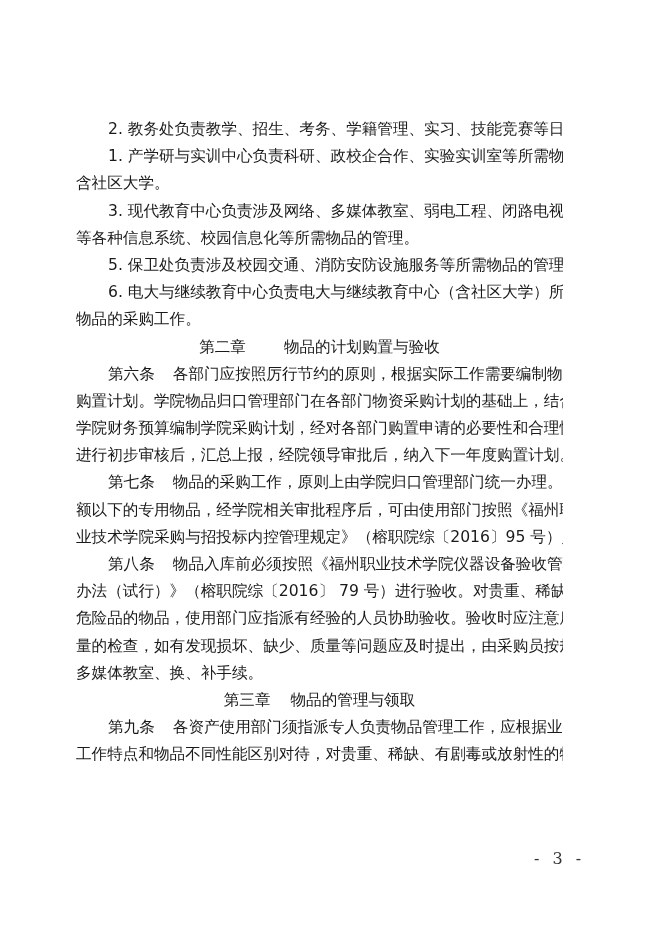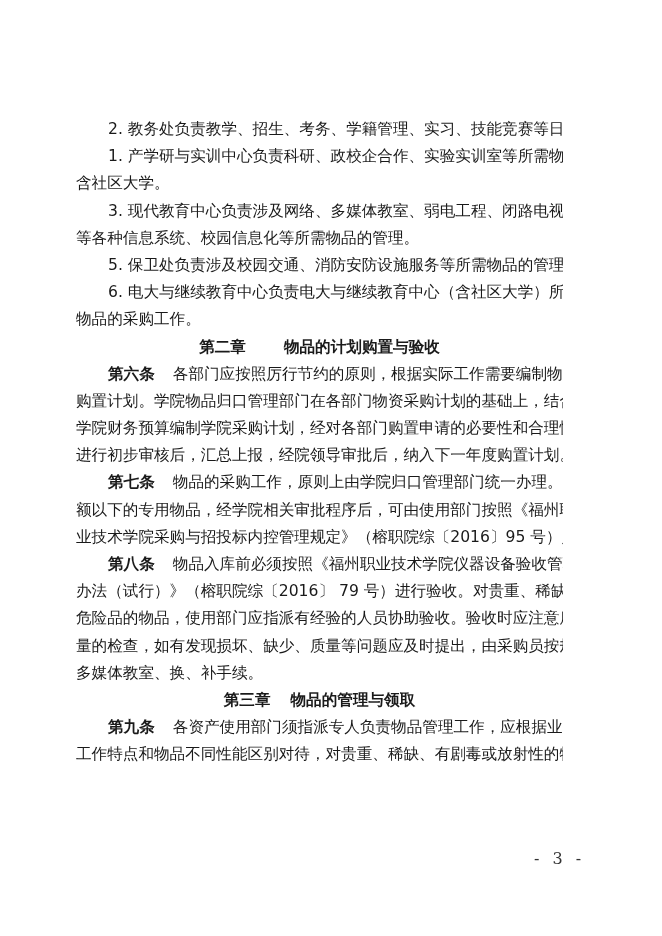--- a/index.html
+++ b/index.html
@@ -3,22 +3,22 @@
 <meta charset="utf-8">
 <style>
   html, body { margin: 0; padding: 0; background: #ffffff; }
   body { width: 662px; height: 936px; position: relative; overflow: hidden;
          font-family: "DejaVu Sans", "Liberation Sans", sans-serif; color: #1a1a1a; }
   .page { position: absolute; left: 76px; top: 116px; width: 487px; }
   .line { height: 27.2px; line-height: 27.2px; font-size: 15.6px; white-space: nowrap;
           text-align: justify; text-align-last: justify; overflow: hidden; }
   .line.last { text-align-last: left; }
   .indent { padding-left: 32px; }
-  .bold { font-weight: bold; }
-  .heading { text-align: center; text-align-last: center; font-weight: bold; font-size: 15.6px; }
+  .bold { font-weight: normal; }
+  .heading { text-align: center; text-align-last: center; font-weight: normal; font-size: 15.6px; }
   .heading .gap { display: inline-block; }
   .page-num { position: absolute; left: 534px; top: 849px; font-family: "DejaVu Serif", "Liberation Serif", serif;
               font-size: 16px; color: #333; letter-spacing: 4px; }
 </style>
 </head>
 <body>
 
 <div class="page">
 
   <div class="line indent">2. 教务处负责教学、招生、考务、学籍管理、实习、技能竞赛等日</div>

